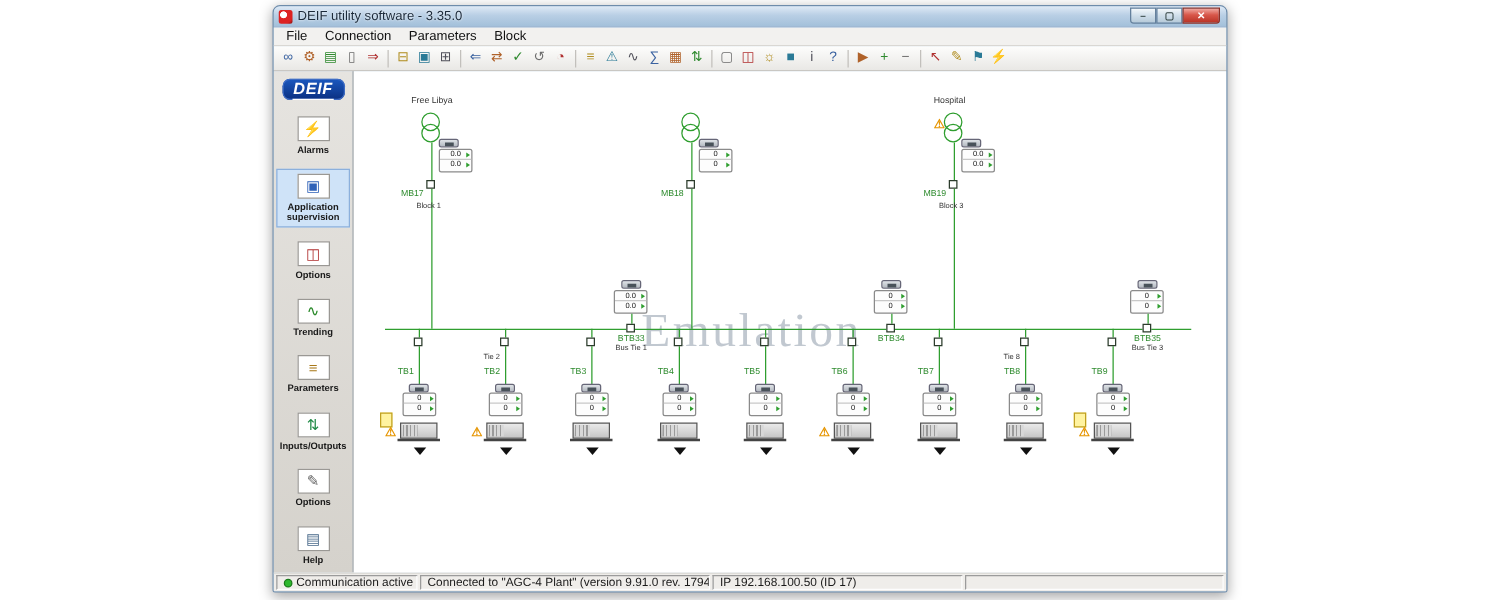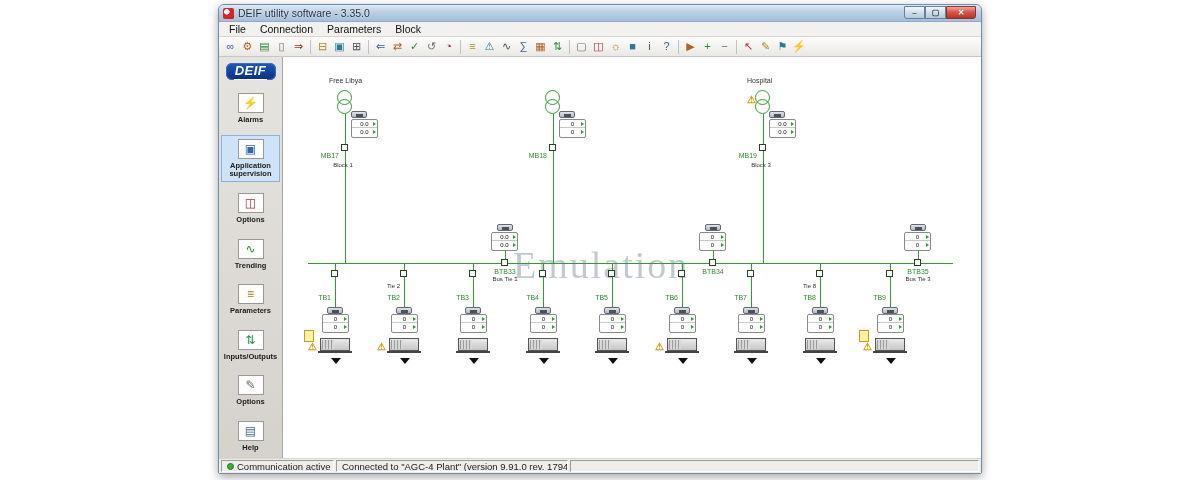--- a/index.html
+++ b/index.html
@@ -469,16 +469,17 @@
 
     </div>
   </div>
 
   <div class="statusbar">
     <span class="seg s1">
       <i class="dot"></i>
       <span>Communication active</span>
     </span>
     <span class="seg s2">Connected to "AGC-4 Plant" (version 9.91.0 rev. 17946)</span>
+    <span class="seg s3">IP 192.168.100.50 (ID 17)</span>
     <span class="seg s4"></span>
   </div>
 
 </div>
 
 </body></html>

